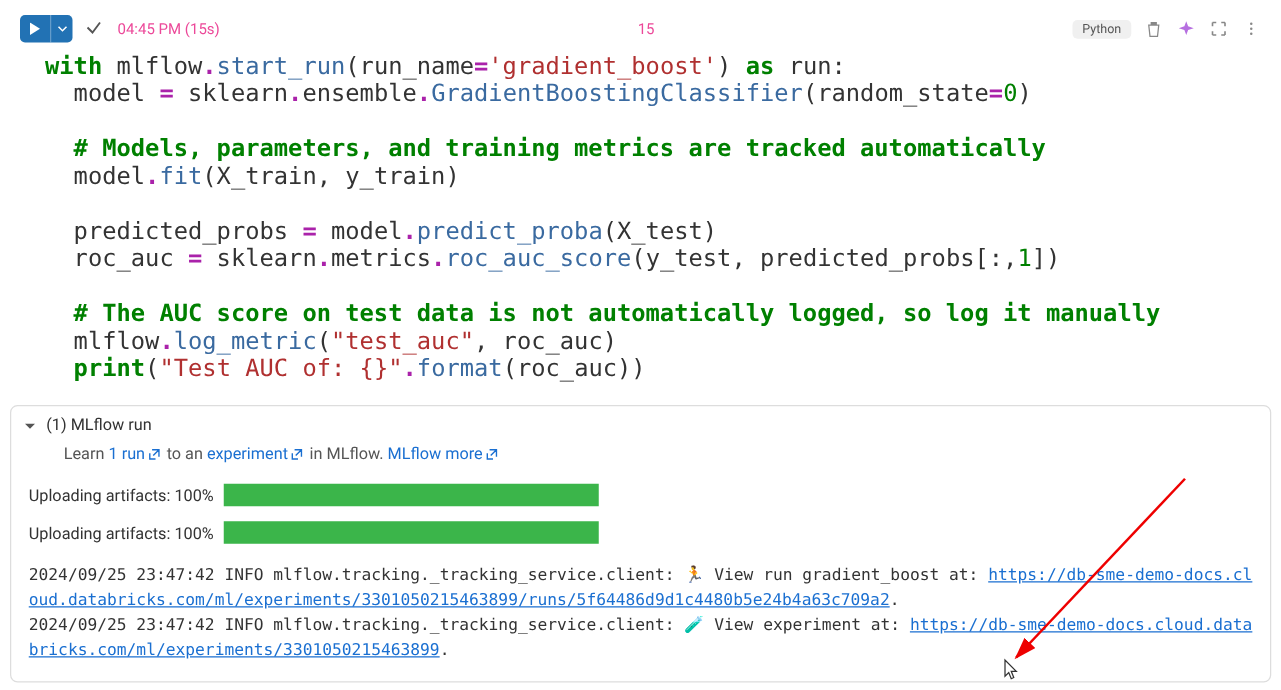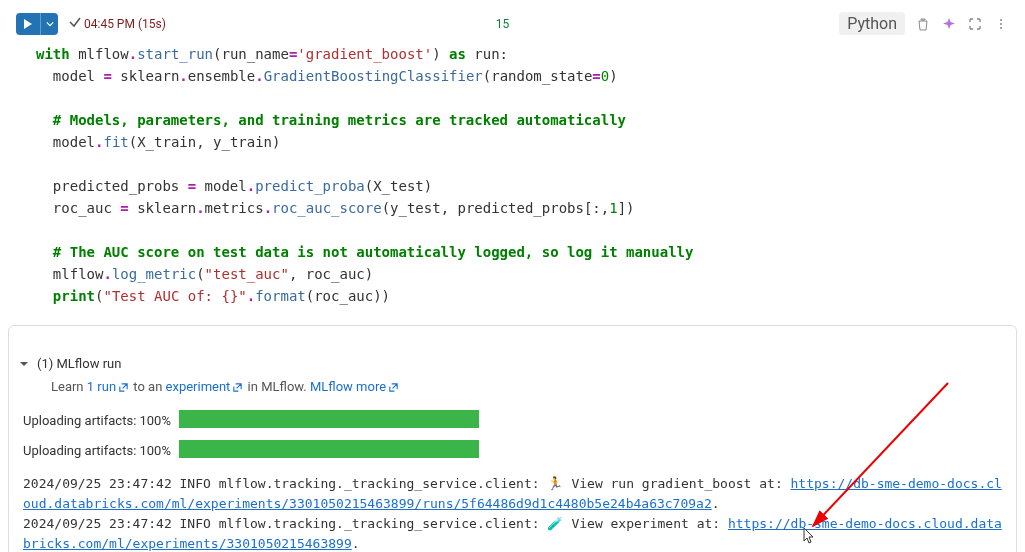--- a/index.html
+++ b/index.html
@@ -44,49 +44,49 @@
   width: 18px;
   height: 22px;
   color: #fff;
   border-left: 1px solid rgba(255,255,255,0.3);
 }
 .check {
   margin-left: 10px;
   color: #555;
 }
 .time {
-  margin-left: 2px;
-  color: #7f1d1d;
+  margin-left: 12px;
+  color: #ec4899;
 }
 .cell-num {
   flex: 1;
   text-align: center;
-  color: #15803d;
+  color: #ec4899;
 }
 .lang-badge {
   background: #f0f0f0;
   color: #555;
   padding: 2px 8px;
   border-radius: 4px;
-  font-size: 16px;
+  font-size: 10px;
 }
 .hdr-icon {
   margin-left: 10px;
   color: #888;
   width: 16px;
   height: 16px;
   display: inline-flex;
   align-items: center;
   justify-content: center;
 }
 .ai-icon { color: #9b59e6; }
 .code-area {
   padding: 4px 0 12px 28px;
   font-family: "SF Mono", Menlo, Consolas, monospace;
-  font-size: 14px;
+  font-size: 19px;
   line-height: 22px;
   white-space: pre;
   overflow-x: auto;
 }
 .kw { color: #008000; font-weight: bold; }
 .fn { color: #3a6aa0; }
 .str { color: #b03030; }
 .num { color: #008000; }
 .cmt { color: #008000; font-style: normal; font-weight: bold; }
 .id { color: #333; }
@@ -94,21 +94,20 @@
 .output-box {
   border: 1px solid #ddd;
   border-radius: 6px;
   margin-top: 6px;
 }
 .mlflow-hdr {
   display: flex;
   align-items: center;
   padding: 8px 10px;
   font-size: 13px;
-  margin-top: 22px;
 }
 .chev-down { width:12px; display:inline-flex; }
 .sub-line {
   padding: 0 0 10px 42px;
   font-size: 13px;
   color: #555;
 }
 .lk { color: #1a6fd1; text-decoration: none; }
 .ext-icon { display:inline-flex; width:12px; height:12px; vertical-align:middle; margin-left:2px; }
 .bar-row {

